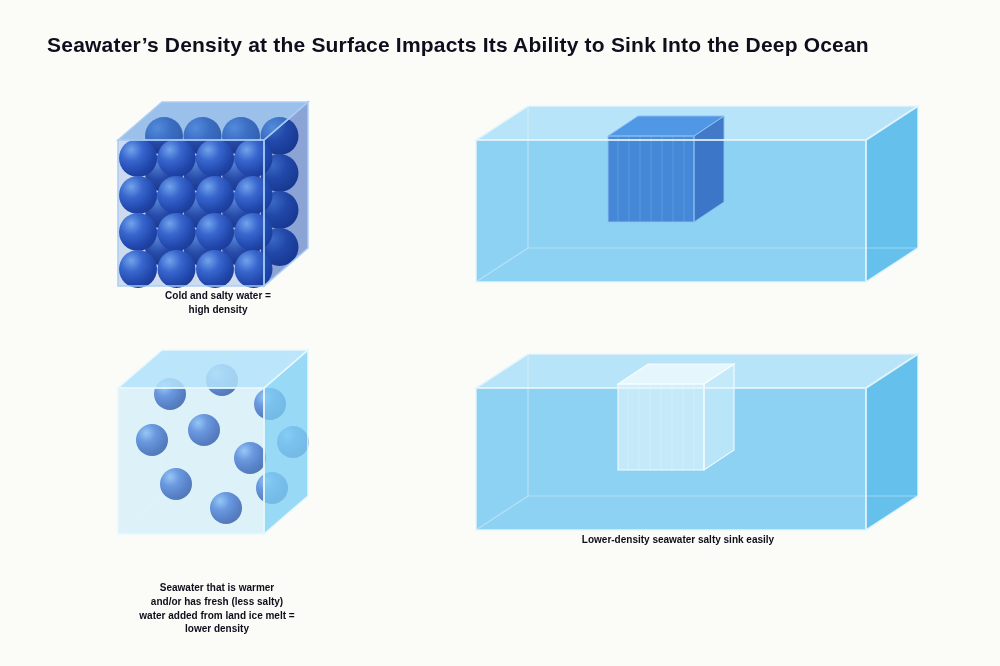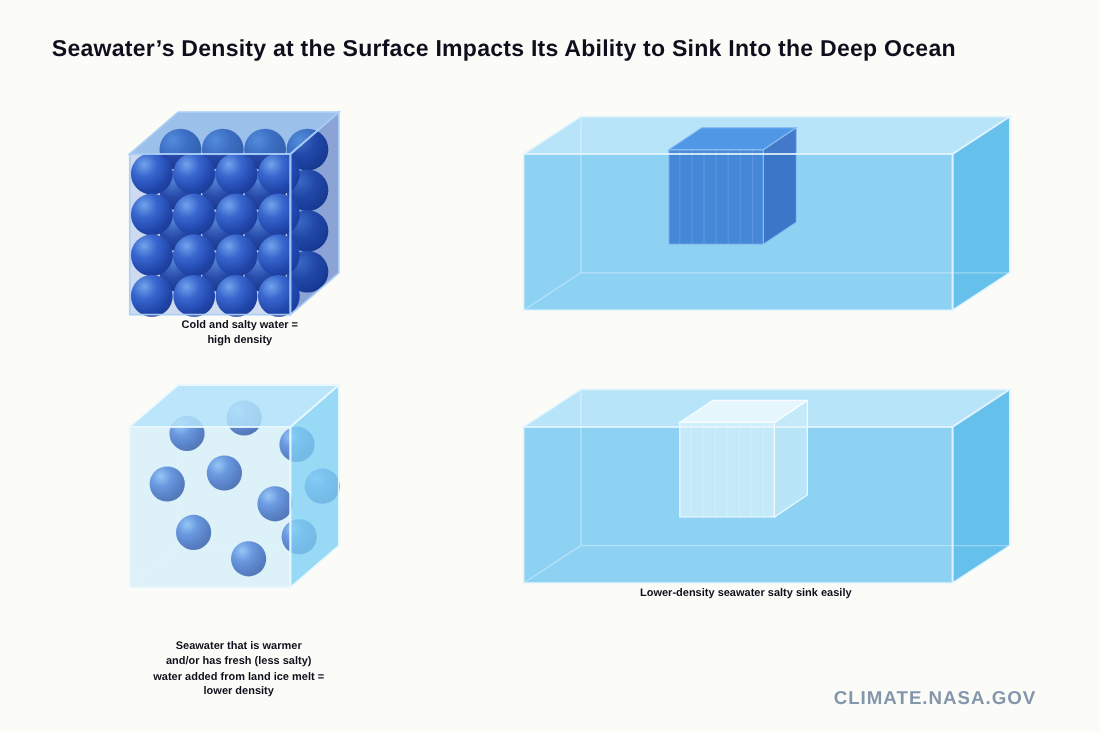--- a/index.html
+++ b/index.html
@@ -178,15 +178,14 @@
       </g>
     </g>
     <g stroke="#e6f6fd" stroke-width="1.5" fill="none" opacity="0.9">
       <polygon points="8,48 60,14 450,14 398,48"></polygon>
       <polygon points="398,48 450,14 450,156 398,190"></polygon>
       <polygon points="8,48 398,48 398,190 8,190"></polygon>
     </g>
   </svg>
   <div class="caption cap4">Lower-density seawater salty sink easily</div>
 
-  <div class="footer">CLIMATE.NASA.GOV</div>
 
 </div>
 
 </body></html>

